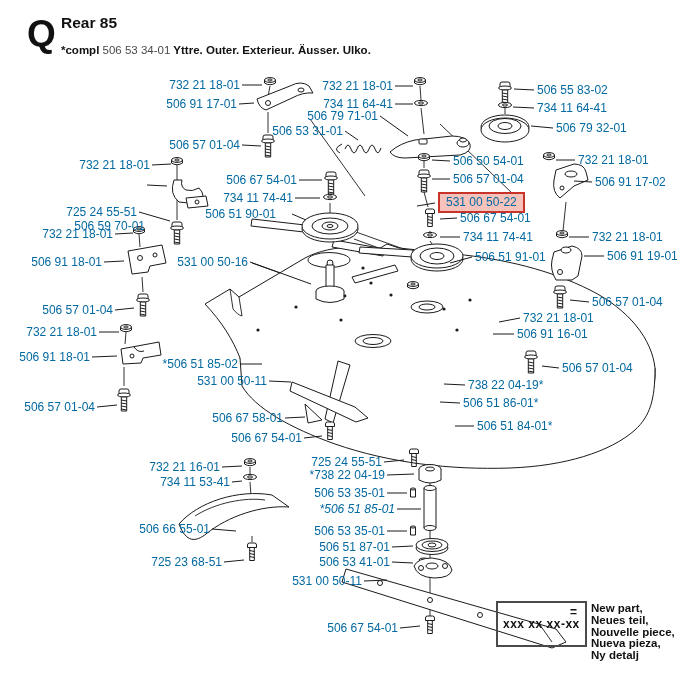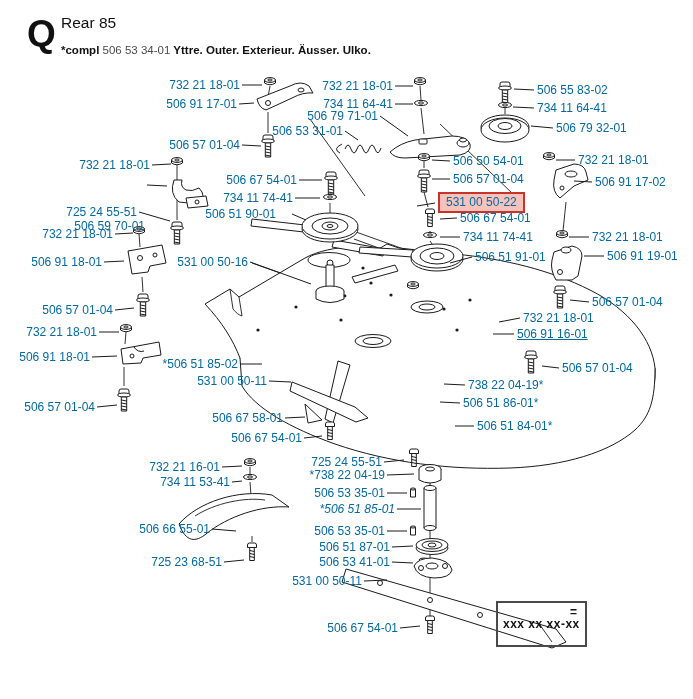--- a/index.html
+++ b/index.html
@@ -1,20 +1,20 @@
 <!DOCTYPE html>
 <html><head>
 <meta charset="utf-8">
 <style>
   html,body{margin:0;padding:0;background:#fff;}
   .page{position:relative;width:693px;height:699px;background:#fff;overflow:hidden;
         font-family:"Liberation Sans", sans-serif;color:#111;}
   
   .hdr-q{position:absolute;left:27px;top:16px;font-size:37px;font-weight:bold;line-height:36px;}
-  .hdr-title{position:absolute;left:61px;top:14px;font-size:15.5px;font-weight:normal;}
+  .hdr-title{position:absolute;left:61px;top:14px;font-size:15.5px;font-weight:bold;}
   .hdr-compl{position:absolute;left:61px;font-size:11.5px;font-weight:bold;white-space:nowrap;}
   .hdr-compl .num{font-weight:normal;color:#4a4a4a;}
   
   .part-label{position:absolute;font-size:12px;line-height:14px;white-space:nowrap;color:#0369a1;}
   .part-label.highlight{padding:2px 6px;border:2px solid #c9342a;background:#f6c2bc;line-height:13px;}
   
   .legend-box{position:absolute;left:496px;top:601px;font-size:12px;font-weight:bold;
               border:2px solid #4a4a4a;padding:14px 5px;letter-spacing:0.5px;}
   .legend-eq{position:absolute;left:570px;top:605px;font-size:12px;font-weight:bold;}
   .legend-lines{position:absolute;left:591px;top:603px;font-size:11.5px;font-weight:bold;line-height:11.8px;}
@@ -357,21 +357,21 @@
       <div class="part-label" style="top: 230px; left: 463px;">734 11 74-41</div>
       <div class="part-label" style="top: 230px; left: 592px;">732 21 18-01</div>
       <div class="part-label" style="top: 255px; right: 591px;">506 91 18-01</div>
       <div class="part-label" style="top: 255px; right: 445px;">531 00 50-16</div>
       <div class="part-label" style="top: 250px; left: 475px;">506 51 91-01</div>
       <div class="part-label" style="top: 249px; left: 607px;">506 91 19-01</div>
       <div class="part-label" style="top: 303px; right: 580px;">506 57 01-04</div>
       <div class="part-label" style="top: 295px; left: 592px;">506 57 01-04</div>
       <div class="part-label" style="top: 325px; right: 596px;">732 21 18-01</div>
       <div class="part-label" style="top: 311px; left: 523px;">732 21 18-01</div>
-      <div class="part-label" style="top: 327px; left: 517px; text-decoration: underline;">506 91 16-01</div>
+      <div class="part-label" style="top: 327px; left: 517px;">506 91 16-01</div>
       <div class="part-label" style="top: 350px; right: 603px;">506 91 18-01</div>
       <div class="part-label" style="top: 357px; right: 455px;">*506 51 85-02</div>
       <div class="part-label" style="top: 374px; right: 426px;">531 00 50-11</div>
       <div class="part-label" style="top: 361px; left: 562px;">506 57 01-04</div>
       <div class="part-label" style="top: 378px; left: 468px;">738 22 04-19*</div>
       <div class="part-label" style="top: 396px; left: 463px;">506 51 86-01*</div>
       <div class="part-label" style="top: 400px; right: 598px;">506 57 01-04</div>
       <div class="part-label" style="top: 411px; right: 410px;">506 67 58-01</div>
       <div class="part-label" style="top: 419px; left: 477px; text-align: right;">506 51 84-01*</div>
       <div class="part-label" style="top: 431px; right: 391px;">506 67 54-01</div>
@@ -385,14 +385,21 @@
       <div class="part-label" style="top: 524px; right: 308px;">506 53 35-01</div>
       <div class="part-label" style="top: 540px; right: 303px;">506 51 87-01</div>
       <div class="part-label" style="top: 555px; right: 471px;">725 23 68-51</div>
       <div class="part-label" style="top: 555px; right: 303px;">506 53 41-01</div>
       <div class="part-label" style="top: 574px; right: 331px;">531 00 50-11</div>
       <div class="part-label" style="top: 621px; right: 295px;">506 67 54-01</div>
     </div>
 
   <div class="legend-box">xxx xx xx-xx</div>
   <div class="legend-eq">=</div>
+  <div class="legend-lines">
+    <div>New part,</div>
+    <div>Neues teil,</div>
+    <div>Nouvelle piece,</div>
+    <div>Nueva pieza,</div>
+    <div>Ny detalj</div>
+  </div>
 
 </div>
 
 </body></html>

